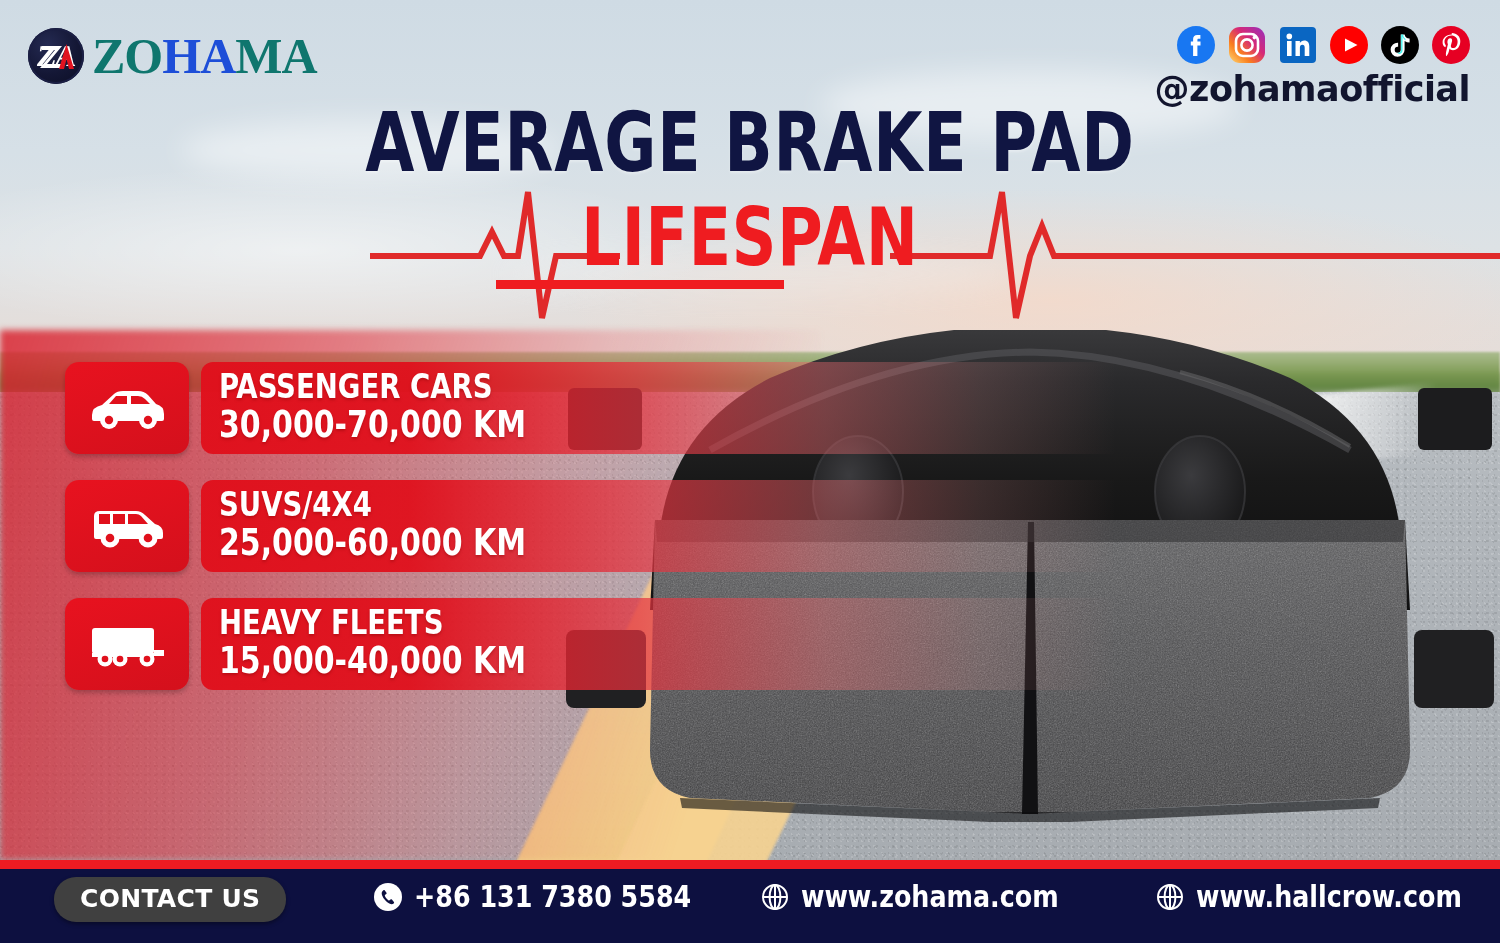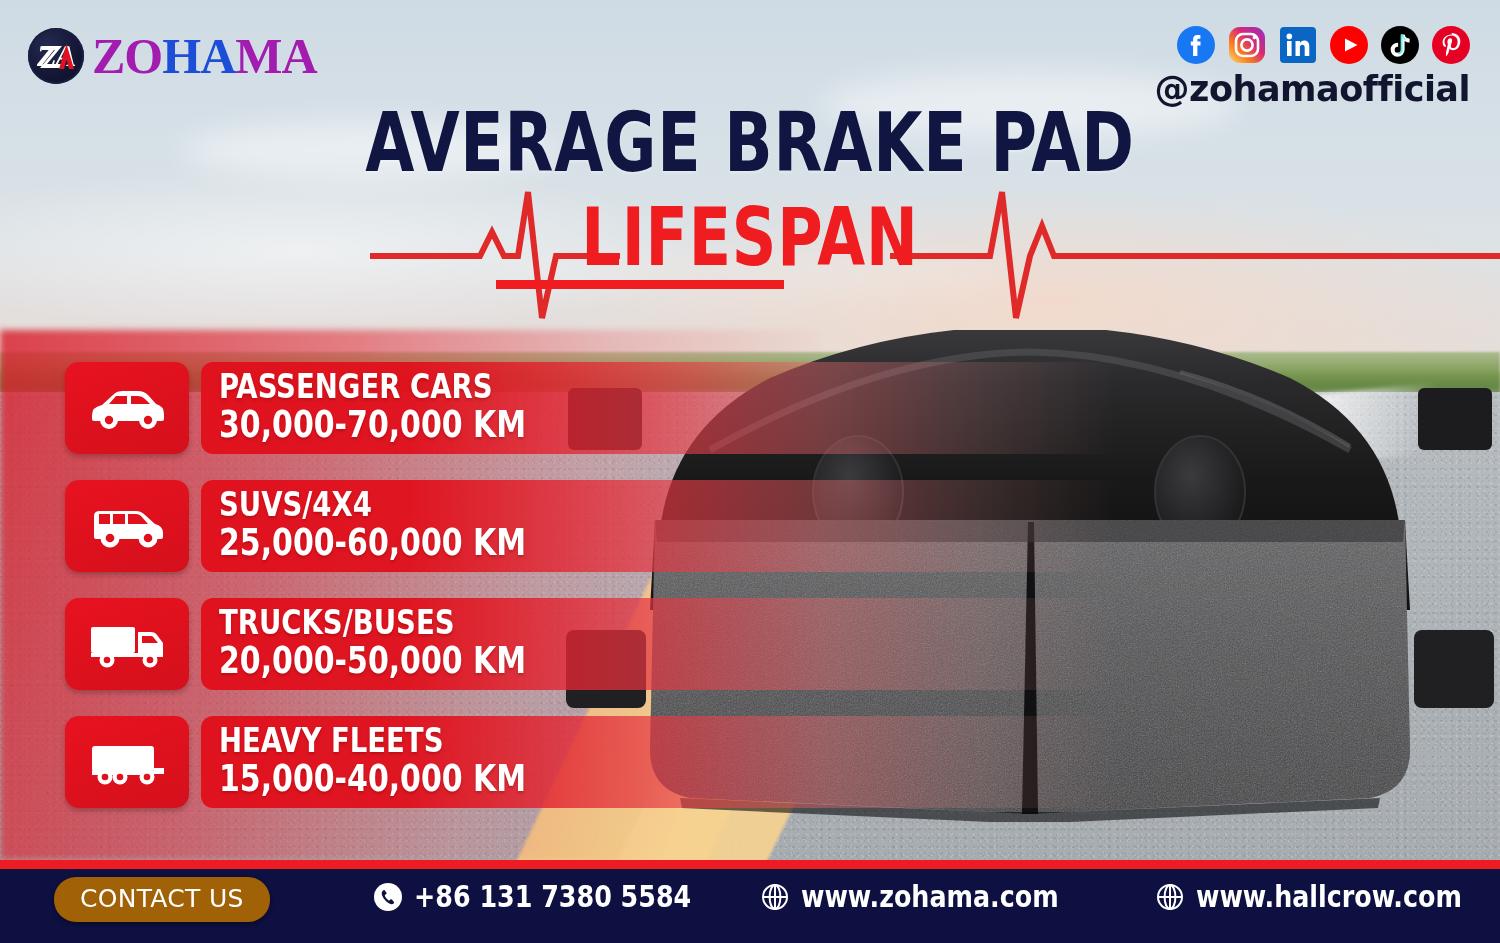--- a/index.html
+++ b/index.html
@@ -95,21 +95,21 @@
     font-family:"Liberation Serif", serif;
     font-weight:700; font-size:30px; letter-spacing:-2px;
     line-height:1; transform:skewX(-8deg);
   }
   .logo-badge .za .z{ color:#fff; }
   .logo-word{
     font-family:"Liberation Serif", serif;
     font-weight:700; font-size:50px; letter-spacing:-1px;
     line-height:1;
   }
-  .logo-word .dark{ color:#a21caf; }
+  .logo-word .dark{ color:#0f766e; }
   .logo-word .red{ color:#1d4ed8; }
 
   .social-row{
     position:absolute; right:30px; top:26px;
     display:flex; gap:13px; align-items:center;
   }
   .soc{
     width:38px; height:38px; border-radius:50%;
     display:flex; align-items:center; justify-content:center;
     position:relative;
@@ -191,23 +191,23 @@
   .footer{
     position:absolute; left:0; bottom:0; width:1500px; height:83px;
     background:#0d1040;
   }
   .footer-stripe{
     position:absolute; left:0; top:0; width:1500px; height:9px;
     background:#ee1b22;
   }
   .contact-btn{
     position:absolute; left:54px; top:17px;
-    background:#a16207; color:#fff;
+    background:#404040; color:#fff;
     font-family:"DejaVu Sans", sans-serif;
-    font-weight:normal; font-size:25px; letter-spacing:.3px;
+    font-weight:bold; font-size:25px; letter-spacing:.3px;
     padding:7px 26px 9px; border-radius:22px;
     box-shadow:0 2px 4px rgba(0,0,0,.4);
   }
   .f-item{
     position:absolute; top:19px;
     display:flex; align-items:center; gap:11px;
     color:#fff;
     font-family:"DejaVu Sans Condensed","Liberation Sans Narrow","Liberation Sans",sans-serif;
     font-weight:bold; font-size:30px;
     white-space:nowrap;
@@ -415,38 +415,20 @@
           <circle cx="62" cy="36" r="9.5" fill="#fff"></circle>
             <circle cx="62" cy="36" r="4.3" fill="#e0101c"></circle>
         </svg>
       </div>
       <div class="label-bar">
         <div class="t1">SUVS/4X4</div>
         <div class="t2">25,000-60,000 KM</div>
       </div>
     </div>
 
-    <div class="row">
-      <div class="icon-box">
-        <svg width="84" height="48" viewBox="0 0 84 48">
-          <rect x="6" y="7" width="44" height="26" rx="2" fill="#fff"></rect>
-          <path d="M53 12 L66 12 Q70 12 72 15 L78 23 L78 33 L53 33 Z" fill="#fff"></path>
-          <path d="M57 16 L66 16 Q68 16 69 18 L73 23 L57 23 Z" fill="#e0101c"></path>
-          <rect x="6" y="33" width="72" height="4" fill="#fff"></rect>
-          <circle cx="22" cy="40" r="7.5" fill="#fff"></circle>
-            <circle cx="22" cy="40" r="3.3" fill="#e0101c"></circle>
-          <circle cx="65" cy="40" r="7.5" fill="#fff"></circle>
-            <circle cx="65" cy="40" r="3.3" fill="#e0101c"></circle>
-        </svg>
-      </div>
-      <div class="label-bar">
-        <div class="t1">TRUCKS/BUSES</div>
-        <div class="t2">20,000-50,000 KM</div>
-      </div>
-    </div>
 
     <div class="row">
       <div class="icon-box">
         <svg width="86" height="48" viewBox="0 0 86 48">
           <rect x="8" y="8" width="62" height="26" rx="3" fill="#fff"></rect>
           <rect x="8" y="33" width="62" height="4" fill="#fff"></rect>
           <path d="M70 30 L80 30 L80 36 L70 36 Z" fill="#fff"></path>
           <circle cx="21" cy="39" r="7.5" fill="#fff"></circle>
             <circle cx="21" cy="39" r="3.3" fill="#e0101c"></circle>
           <circle cx="36" cy="39" r="7.5" fill="#fff"></circle>

